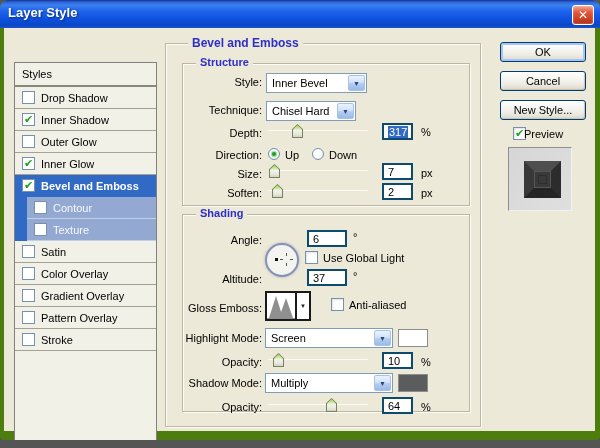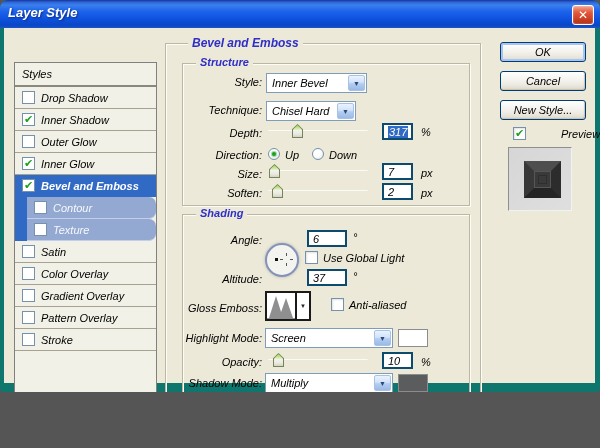--- a/index.html
+++ b/index.html
@@ -1,24 +1,23 @@
 <!DOCTYPE html>
 <html><head>
 <meta charset="utf-8">
 <style>
   * { margin:0; padding:0; box-sizing:border-box; }
   html,body { background:#555; }
   body { font-family:"Liberation Sans","DejaVu Sans",sans-serif; }
 
   .window{
-    position:relative; width:600px; height:392px;
-    background:#0f766e;
+    position:relative; width:600px; height:440px;
+    background:#4d7c0f;
     border-radius:8px 8px 4px 4px;
     overflow:hidden;
-    font-style:italic;
   }
   .titlebar{
     position:absolute; left:0; top:0; right:0; height:28px;
     background:linear-gradient(180deg,#17339B 0%,#2E66D8 8%,#3A80EC 18%,#1D63EC 40%,#0D50DC 70%,#0A47C6 90%,#1C55C8 100%);
     border-radius:7px 7px 0 0;
   }
   .title-text{
     position:absolute; left:8px; top:5px;
     font-size:13px; font-weight:bold; color:#fff;
     text-shadow:1px 1px 2px #0E2B87;
@@ -55,21 +54,21 @@
   }
   .srow.plain{ padding-left:7px; }
   .srow .cb{
     position:relative; width:13px; height:13px; margin-left:7px;
     background:#fff; border:1px solid #7691AC;
     font-size:11px; line-height:11px; text-align:center;
     color:#1EA11E; font-weight:bold; overflow:visible;
   }
   .srow .slabel{ margin-left:6px; white-space:nowrap; }
   .srow.selected{ background:#316AC5; color:#fff; font-weight:bold; border-bottom-color:#316AC5; }
-  .srow.sub{ background:#93A9D1; color:#F6F8FC; border-bottom:1px solid #C3CFE8;border-radius:7px; }
+  .srow.sub{ background:#93A9D1; color:#F6F8FC; border-bottom:1px solid #C3CFE8; }
   .srow.sub::before{
     content:""; position:absolute; left:0; top:-1px; bottom:-1px; width:12px; background:#316AC5;
   }
   .srow.sub .cb{ margin-left:19px; }
 
   
   .gframe{
     position:absolute; border:1px solid #BBB7A4;
     box-shadow:1px 1px 0 #FDFDF6, inset 1px 1px 0 #FDFDF6;
   }
@@ -382,21 +381,21 @@
     <div class="vbox" style="left:378px;top:369px;">
       <span>64</span>
     </div>
     <span class="funit" style="left:417px;top:373px;">%</span>
 
     <div class="btn focused" style="left:496px;top:14px;">OK</div>
     <div class="btn" style="left:496px;top:43px;">Cancel</div>
     <div class="btn" style="left:496px;top:72px;">New Style...</div>
 
     <span class="fcb on" style="left:509px;top:99px;">✔</span>
-    <span class="fcblabel" style="left:557px;top:100px;">Preview</span>
+    <span class="fcblabel" style="left:520px;top:100px;">Preview</span>
 
     <div class="pv-box">
       <div class="pv-bevel">
         <div class="pv-f"></div>
         <div class="pv-c1"></div>
         <div class="pv-c2"></div>
       </div>
     </div>
 
   </div>

